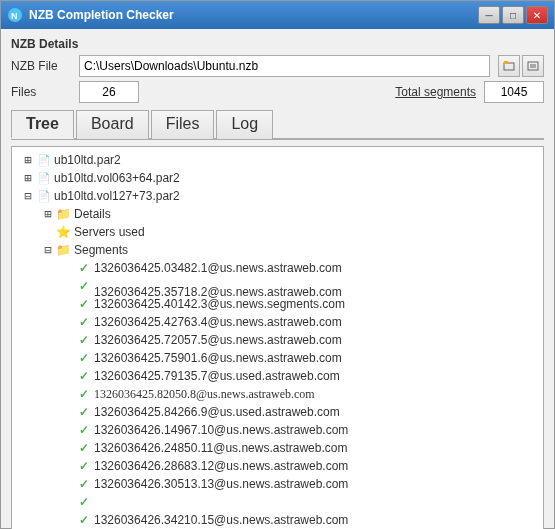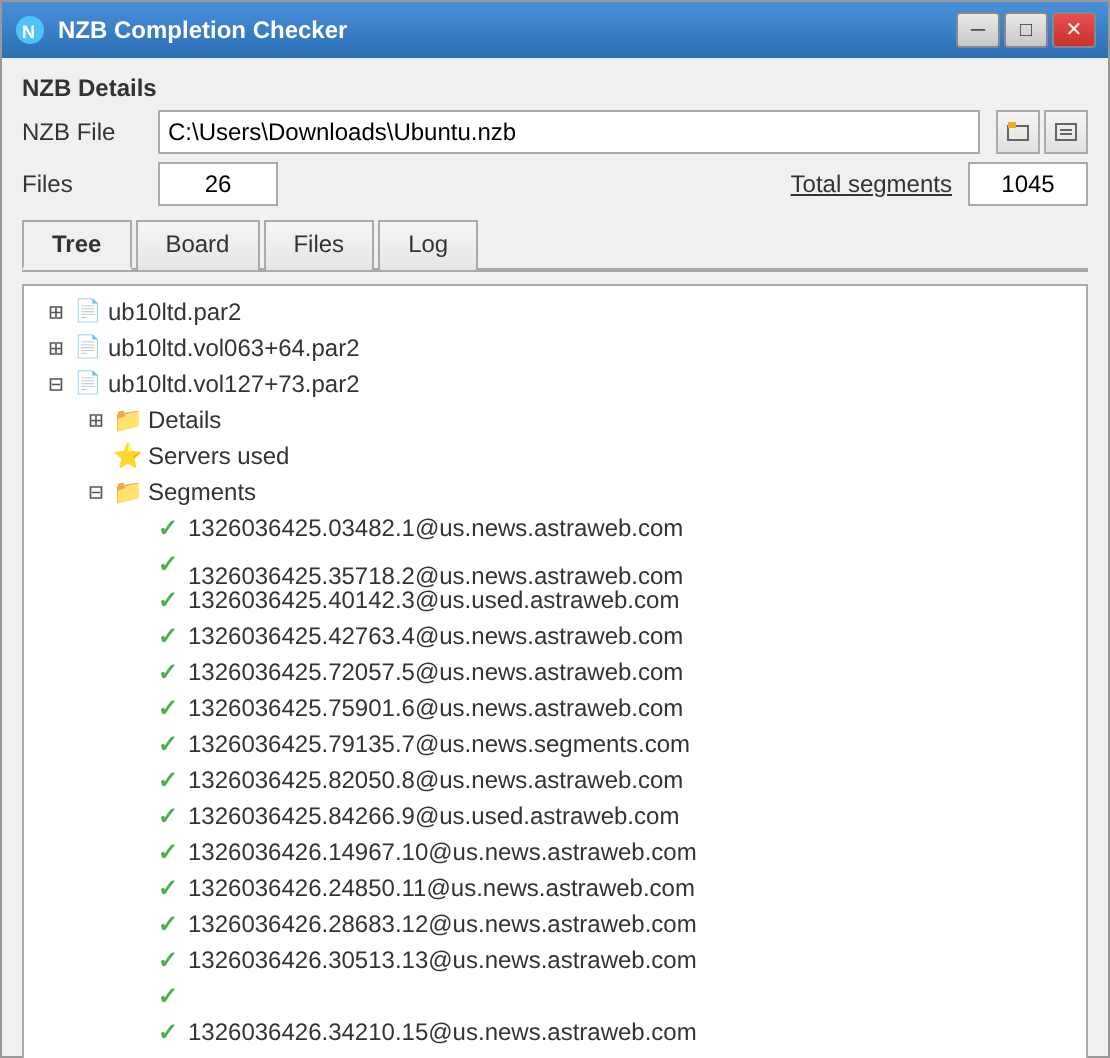--- a/index.html
+++ b/index.html
@@ -128,21 +128,21 @@
       display: flex;
       border-bottom: 2px solid #aaa;
       margin-bottom: 0;
     }
     .tab {
       padding: 4px 14px;
       border: 1px solid #aaa;
       border-bottom: none;
       background: linear-gradient(to bottom, #f5f5f5, #e5e5e5);
       cursor: pointer;
-      font-size: 12px;
+      font-size: 16px;
       color: #333;
       margin-right: 2px;
       position: relative;
       bottom: -1px;
       text-align: right;
     }
     .tab.active {
       background: #f0f0f0;
       border-bottom: 2px solid #f0f0f0;
       font-weight: 600;
@@ -334,21 +334,21 @@
           <div class="tree-item">
             <span class="tree-indent" style="width: 44px; display: inline-block;"></span>
             <span class="tree-toggle"> </span>
             <span class="tree-icon"><span style="color:#4caf50;font-size:12px;font-weight:bold;">✓</span></span>
             <span style="font-size: 12px; margin-top: 12px;">1326036425.35718.2@us.news.astraweb.com</span>
           </div>
           <div class="tree-item">
             <span class="tree-indent" style="width: 44px; display: inline-block;"></span>
             <span class="tree-toggle"> </span>
             <span class="tree-icon"><span style="color:#4caf50;font-size:12px;font-weight:bold;">✓</span></span>
-            <span style="font-size: 12px;">1326036425.40142.3@us.used.astraweb.com</span>
+            <span style="font-size: 12px;">1326036425.40142.3@us.news.segments.com</span>
           </div>
           <div class="tree-item">
             <span class="tree-indent" style="width: 44px; display: inline-block;"></span>
             <span class="tree-toggle"> </span>
             <span class="tree-icon"><span style="color:#4caf50;font-size:12px;font-weight:bold;">✓</span></span>
             <span style="font-size: 12px;">1326036425.42763.4@us.news.astraweb.com</span>
           </div>
           <div class="tree-item">
             <span class="tree-indent" style="width: 44px; display: inline-block;"></span>
             <span class="tree-toggle"> </span>
@@ -358,27 +358,27 @@
           <div class="tree-item">
             <span class="tree-indent" style="width: 44px; display: inline-block;"></span>
             <span class="tree-toggle"> </span>
             <span class="tree-icon"><span style="color:#4caf50;font-size:12px;font-weight:bold;">✓</span></span>
             <span style="font-size: 12px;">1326036425.75901.6@us.news.astraweb.com</span>
           </div>
           <div class="tree-item">
             <span class="tree-indent" style="width: 44px; display: inline-block;"></span>
             <span class="tree-toggle"> </span>
             <span class="tree-icon"><span style="color:#4caf50;font-size:12px;font-weight:bold;">✓</span></span>
-            <span style="font-size: 12px;">1326036425.79135.7@us.news.segments.com</span>
-          </div>
-          <div class="tree-item">
-            <span class="tree-indent" style="width: 44px; display: inline-block;"></span>
-            <span class="tree-toggle"> </span>
-            <span class="tree-icon"><span style="color:#4caf50;font-size:12px;font-weight:bold;">✓</span></span>
-            <span style="font-size: 12px;">1326036425.82050.8@us.news.astraweb.com</span>
+            <span style="font-size: 12px;">1326036425.79135.7@us.used.astraweb.com</span>
+          </div>
+          <div class="tree-item">
+            <span class="tree-indent" style="width: 44px; display: inline-block;"></span>
+            <span class="tree-toggle"> </span>
+            <span class="tree-icon"><span style="color:#4caf50;font-size:12px;font-weight:bold;">✓</span></span>
+            <span style="font-size: 12px; font-family: Liberation Serif, serif;">1326036425.82050.8@us.news.astraweb.com</span>
           </div>
           <div class="tree-item">
             <span class="tree-indent" style="width: 44px; display: inline-block;"></span>
             <span class="tree-toggle"> </span>
             <span class="tree-icon"><span style="color:#4caf50;font-size:12px;font-weight:bold;">✓</span></span>
             <span style="font-size: 12px;">1326036425.84266.9@us.used.astraweb.com</span>
           </div>
           <div class="tree-item">
             <span class="tree-indent" style="width: 44px; display: inline-block;"></span>
             <span class="tree-toggle"> </span>

